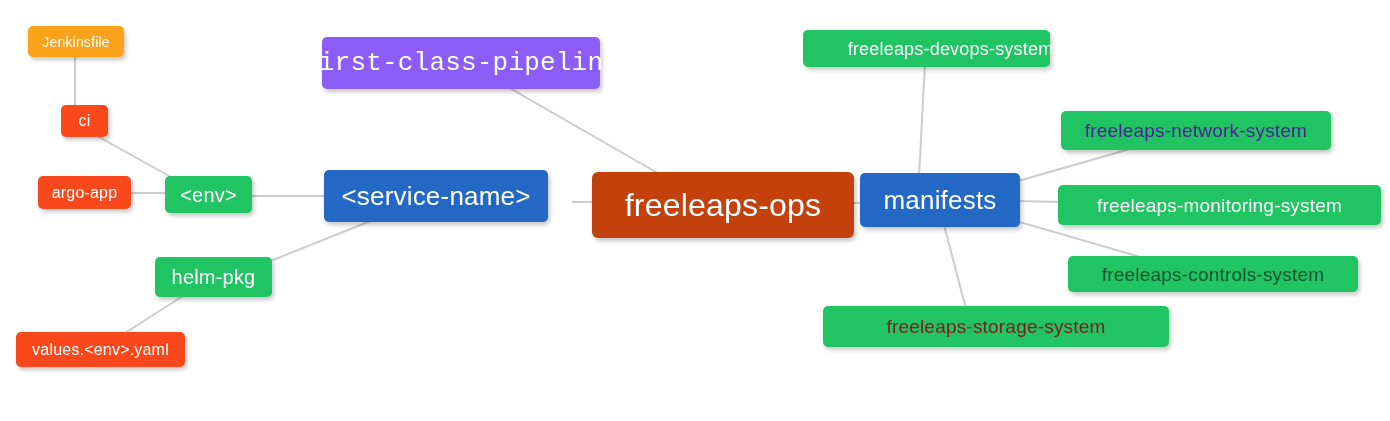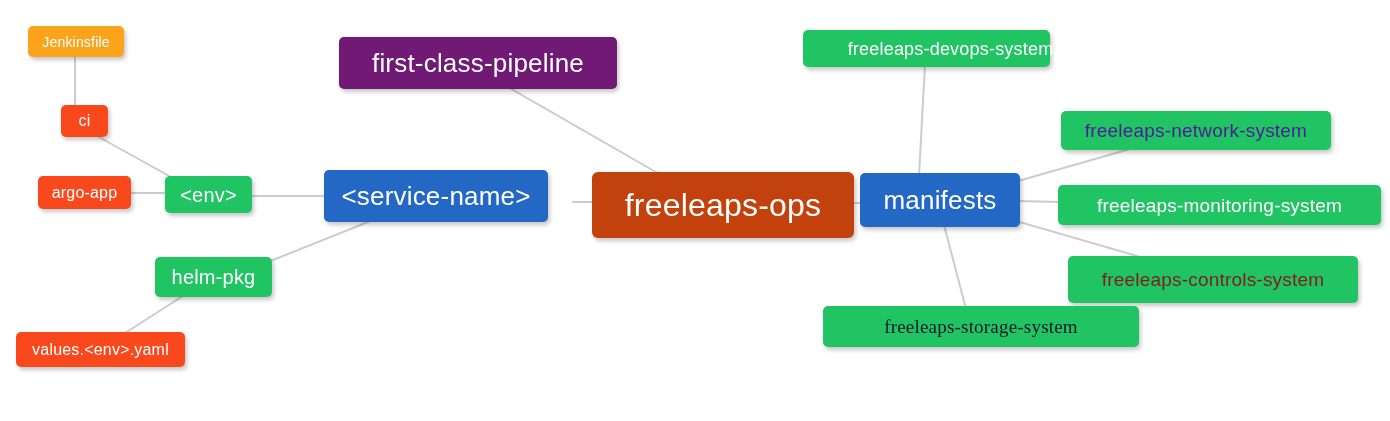--- a/index.html
+++ b/index.html
@@ -58,22 +58,22 @@
       <line x1="1008" y1="221" x2="1136" y2="258" stroke="#cccccc" stroke-width="2"></line>
       <line x1="936" y1="225" x2="958" y2="309" stroke="#cccccc" stroke-width="2"></line>
     </svg>
 
 <div class="node role-level4" style="left: 20px; top: 26px; width: 96px; height: 31px; font-size: 14px; background: rgb(251, 164, 27); color: rgb(255, 255, 255);">Jenkinsfile</div>
     <div class="node role-level3" style="left: 53px; top: 105px; width: 47px; height: 32px; font-size: 16px; background: rgb(250, 72, 29); color: rgb(255, 255, 255);">ci</div>
     <div class="node role-level3" style="left: 30px; top: 176px; width: 93px; height: 33px; font-size: 16px; background: rgb(250, 72, 29); color: rgb(255, 255, 255);">argo-app</div>
     <div class="node role-level2" style="left: 157px; top: 176px; width: 87px; height: 37px; font-size: 20px; background: rgb(33, 196, 99); color: rgb(255, 255, 255);">&lt;env&gt;</div>
     <div class="node role-level2" style="left: 147px; top: 257px; width: 117px; height: 40px; font-size: 20px; background: rgb(33, 196, 99); color: rgb(255, 255, 255);">helm-pkg</div>
     <div class="node role-level3" style="left: 8px; top: 332px; width: 169px; height: 35px; font-size: 16px; background: rgb(250, 72, 29); color: rgb(255, 255, 255);">values.&lt;env&gt;.yaml</div>
-    <div class="node role-level1" style="left: 331px; top: 37px; width: 278px; height: 52px; font-size: 26px; background: #701a75; color: rgb(255, 255, 255);">first-class-pipeline</div>
+    <div class="node role-level1" style="left: 314px; top: 37px; width: 278px; height: 52px; font-size: 26px; background: #8b5cf6; color: rgb(255, 255, 255); font-family: Liberation Mono, monospace;">first-class-pipeline</div>
     <div class="node role-level1" style="left: 316px; top: 170px; width: 224px; height: 52px; font-size: 26px; background: rgb(35, 104, 196); color: rgb(255, 255, 255);">&lt;service-name&gt;</div>
     <div class="node role-root" style="left: 584px; top: 172px; width: 262px; height: 66px; font-size: 32px; background: #c2410c; color: rgb(255, 255, 255);">freeleaps-ops</div>
     <div class="node role-level1" style="left: 852px; top: 173px; width: 160px; height: 54px; font-size: 26px; background: rgb(35, 104, 196); color: rgb(255, 255, 255);">manifests</div>
     <div class="node role-level2" style="left: 795px; top: 30px; width: 247px; height: 37px; font-size: 18px; background: rgb(33, 196, 99); color: rgb(255, 255, 255); padding-left: 48px;">freeleaps-devops-system</div>
     <div class="node role-level2" style="left: 1053px; top: 111px; width: 270px; height: 39px; font-size: 19px; background: rgb(33, 196, 99); color: #4c1d95;">freeleaps-network-system</div>
     <div class="node role-level2" style="left: 1050px; top: 185px; width: 323px; height: 40px; font-size: 19px; background: rgb(33, 196, 99); color: rgb(255, 255, 255);">freeleaps-monitoring-system</div>
-    <div class="node role-level2" style="left: 1060px; top: 256px; width: 290px; height: 47px; font-size: 19px; background: rgb(33, 196, 99); color: #7f1d1d;">freeleaps-controls-system</div>
-    <div class="node role-level2" style="left: 815px; top: 306px; width: 316px; height: 41px; font-size: 19px; background: rgb(33, 196, 99); color: #0f172a; font-family: Liberation Serif, serif;">freeleaps-storage-system</div>
+    <div class="node role-level2" style="left: 1060px; top: 256px; width: 290px; height: 36px; font-size: 19px; background: rgb(33, 196, 99); color: #14532d;">freeleaps-controls-system</div>
+    <div class="node role-level2" style="left: 815px; top: 306px; width: 346px; height: 41px; font-size: 19px; background: rgb(33, 196, 99); color: #7f1d1d;">freeleaps-storage-system</div>
   </div>
 
 </body></html>

